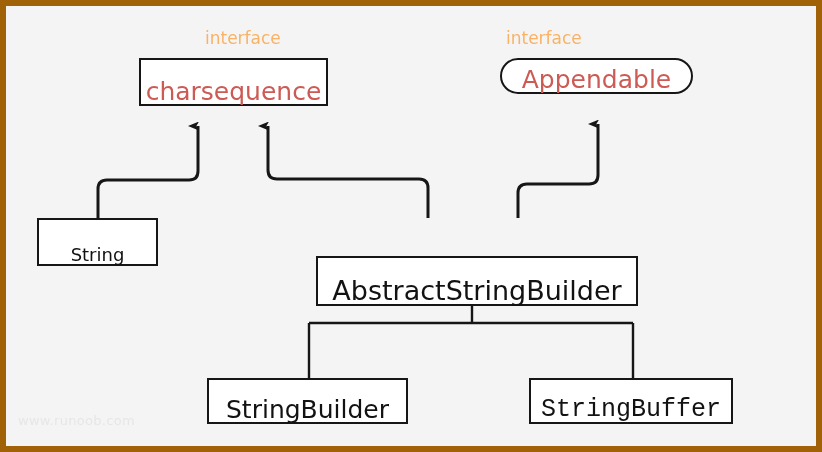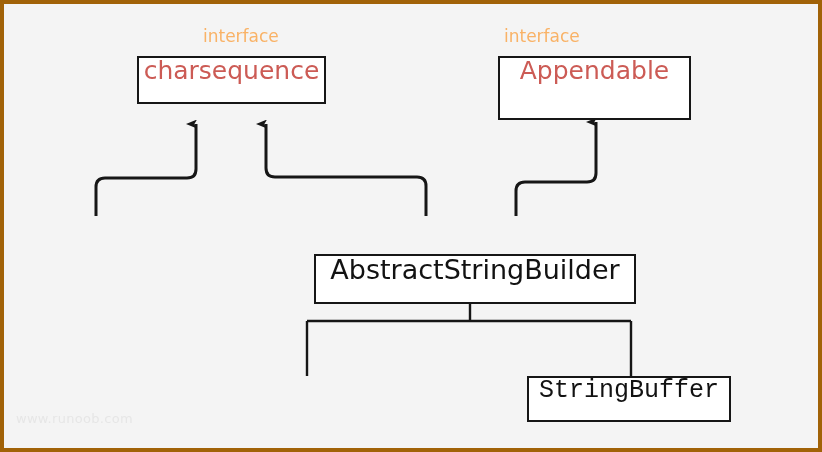--- a/index.html
+++ b/index.html
@@ -8,39 +8,39 @@
     background: #ffffff;
   }
   body {
     font-family: "DejaVu Sans", sans-serif;
   }
   #diagram-root {
     position: relative;
     width: 822px;
     height: 452px;
     background: #f4f4f4;
-    border: 4px solid #a16207;
+    border: 6px solid #a16207;
     box-sizing: border-box;
     overflow: hidden;
   }
   #edge-layer {
     position: absolute;
     left: 0;
     top: 0;
     width: 822px;
     height: 452px;
     pointer-events: none;
   }
   .node {
     position: absolute;
     background: #ffffff;
     border: 2px solid #161616;
     box-sizing: border-box;
     display: flex;
-    align-items: flex-start;
+    align-items: flex-end;
     justify-content: center;
     text-align: center;
     line-height: 1;
   }
   .node-label {
     display: block;
     white-space: nowrap;
   }
   .iface-box .node-label {
     color: #cc5b55;
@@ -62,21 +62,21 @@
     top: 408px;
     font-size: 13px;
     color: #e6e6e6;
     letter-spacing: 0.3px;
     white-space: nowrap;
     line-height: 1;
   }
 
   
   #node-charsequence { left: 133px; top: 52px;  width: 189px; height: 48px; }
-  #node-appendable   { left: 494px; top: 52px;  width: 193px; height: 64px; }
+  #node-appendable   { left: 494px; top: 52px;  width: 193px; height: 36px; border-radius: 19px; }
   #node-string       { left: 31px;  top: 212px; width: 121px; height: 48px; }
   #node-asb          { left: 310px; top: 212px; width: 322px; height: 50px; margin-top: 38px; }
   #node-sbuilder     { left: 201px; top: 372px; width: 201px; height: 46px; }
   #node-sbuffer      { left: 523px; top: 372px; width: 204px; height: 46px; }
 
   #node-string   .node-label   { font-size: 18px; }
   #node-asb      .node-label   { font-size: 27px; }
   #node-sbuilder .node-label   { font-size: 25px; }
   #node-sbuffer  .node-label   { font-size: 25px; font-family: Liberation Mono, monospace; }
 
@@ -108,25 +108,31 @@
   <div class="stereotype" id="stereotype-appendable">interface</div>
 
   <div class="node iface-box" id="node-charsequence">
     <span class="node-label">charsequence</span>
   </div>
 
   <div class="node iface-box" id="node-appendable">
     <span class="node-label">Appendable</span>
   </div>
 
+  <div class="node class-box" id="node-string">
+    <span class="node-label">String</span>
+  </div>
 
   <div class="node class-box" id="node-asb">
     <span class="node-label">AbstractStringBuilder</span>
   </div>
 
+  <div class="node class-box" id="node-sbuilder">
+    <span class="node-label">StringBuilder</span>
+  </div>
 
   <div class="node class-box" id="node-sbuffer">
     <span class="node-label">StringBuffer</span>
   </div>
 
   <div class="watermark">www.runoob.com</div>
 
 </div>
 
 </body></html>

